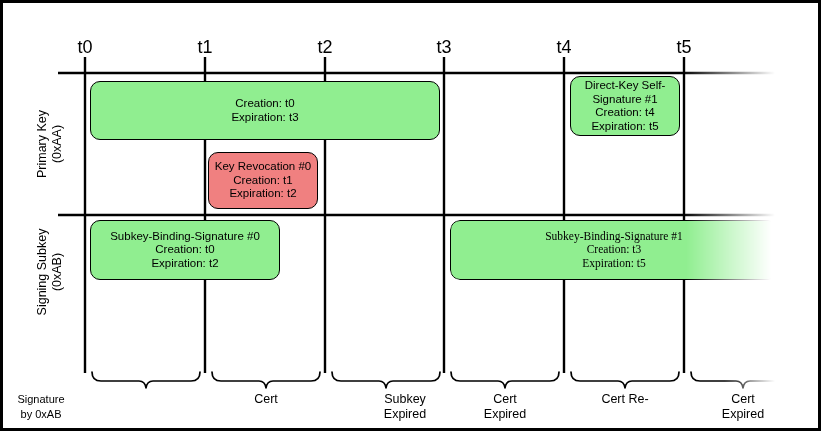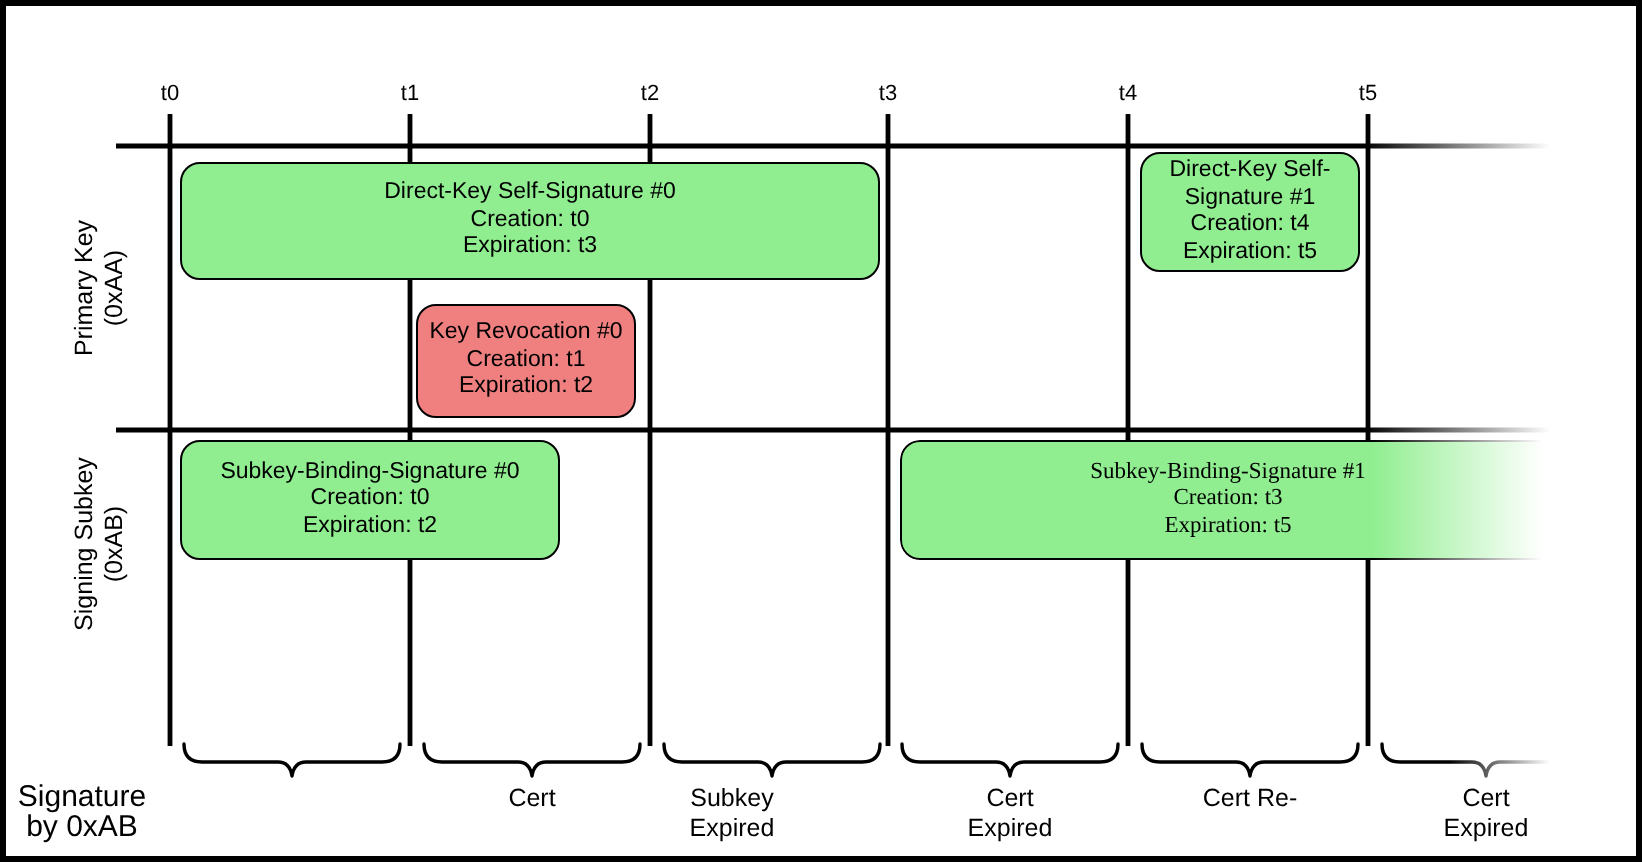--- a/index.html
+++ b/index.html
@@ -5,21 +5,21 @@
   html,body{margin:0;padding:0;background:#e8e8e8;}
   .canvas{
     position:relative;width:821px;height:431px;background:#fff;
     font-family:"Liberation Sans","DejaVu Sans",sans-serif;color:#000;
     overflow:hidden;
   }
   .frame{position:absolute;inset:0;border:3px solid #000;pointer-events:none;z-index:50;}
   .layer{position:absolute;left:0;top:0;z-index:1;}
   .tick-label{
     position:absolute;top:40px;width:40px;text-align:center;
-    font-size:11px;line-height:14px;z-index:3;
+    font-size:18px;line-height:14px;z-index:3;
   }
   .row-label{
     position:absolute;width:170px;height:44px;left:-35px;
     display:flex;flex-direction:column;justify-content:center;
     text-align:center;font-size:12.5px;line-height:15px;
     transform:rotate(-90deg);z-index:3;
   }
   .sigbox{
     position:absolute;box-sizing:border-box;border:1.5px solid #000;border-radius:10px;
     display:flex;flex-direction:column;justify-content:center;align-items:center;
@@ -32,21 +32,21 @@
     mask-image:linear-gradient(to right,#000 0%,#000 72%,rgba(0,0,0,0) 98%);
     font-family:Liberation Serif, serif;
   }
   .period-label{
     position:absolute;top:392px;width:110px;text-align:center;
     font-size:12.5px;line-height:14.5px;z-index:3;
   }
   .period-label.single{padding-top:7px;margin-top:45px;}
   .axis-corner-label{
     position:absolute;left:8px;top:392px;width:66px;text-align:center;
-    font-size:15px;line-height:14.5px;z-index:3;
+    font-size:11px;line-height:14.5px;z-index:3;
   }
 </style>
 </head>
 <body>
 
 <div class="canvas">
 
   <svg class="layer" width="821" height="431" viewBox="0 0 821 431">
     <defs>
       <linearGradient id="fadeLine" gradientUnits="userSpaceOnUse" x1="58" y1="0" x2="775" y2="0">
@@ -91,21 +91,20 @@
   <div class="row-label" style="top:122px">
     <span>Primary Key</span>
     <span>(0xAA)</span>
   </div>
   <div class="row-label" style="top:250px">
     <span>Signing Subkey</span>
     <span>(0xAB)</span>
   </div>
 
   <div class="sigbox box-green" style="left:90px;top:81px;width:350px;height:59px">
-    <div>Direct-Key Self-Signature #0</div>
     <div>Creation: t0</div>
     <div>Expiration: t3</div>
   </div>
 
   <div class="sigbox box-red" style="left:208px;top:152px;width:110px;height:57px">
     <div>Key Revocation #0</div>
     <div>Creation: t1</div>
     <div>Expiration: t2</div>
   </div>
 
@@ -132,21 +131,21 @@
     <div>Signature</div>
     <div>by 0xAB</div>
   </div>
 
   <div class="period-label single" style="left:91px">
     <div>Valid</div>
   </div>
   <div class="period-label" style="left:211px">
     <div>Cert</div>
   </div>
-  <div class="period-label" style="left:311px">
+  <div class="period-label" style="left:350px">
     <div>Subkey</div>
     <div>Expired</div>
   </div>
   <div class="period-label" style="left:450px">
     <div>Cert</div>
     <div>Expired</div>
   </div>
   <div class="period-label" style="left:570px">
     <div>Cert Re-</div>
   </div>

